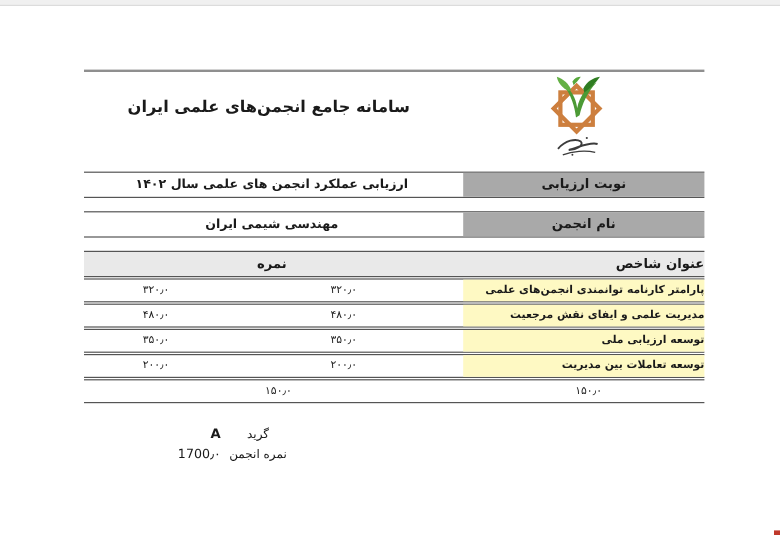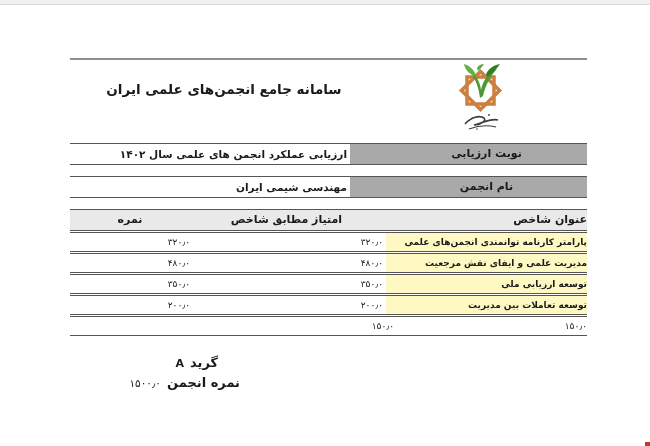--- a/index.html
+++ b/index.html
@@ -34,46 +34,46 @@
   }
   
   .info-row{
     direction:rtl;display:flex;align-items:stretch;
     height:20px;border-top:1px solid #555;border-bottom:1px solid #555;
   }
   .info-row.first{margin-top:5px;}
   .info-row.second{margin-top:11px;}
   .info-label{
     width:201px;margin-left:3px;background:#a9a9a9;
-    font-weight:bold;font-size:11px;line-height:20px;text-align:center;padding-left:36px;
+    font-weight:bold;font-size:11px;line-height:20px;text-align:center;
   }
   .info-value{
-    flex:1;font-weight:bold;font-size:10.5px;line-height:20px;text-align:right;
+    flex:1;font-weight:bold;font-size:10.5px;line-height:20px;text-align:center;
   }
   
   .itable{margin-top:11px;}
   .t-row{
     direction:rtl;display:flex;align-items:stretch;
     border-top:1px solid #555;border-bottom:1px solid #555;
   }
   .t-head{height:20px;background:#e9e9e9;}
   .t-data{height:18px;margin-top:1px;}
   .c-title{width:201px;margin-left:3px;}
   .t-head .c-title{font-weight:bold;font-size:11px;line-height:20px;}
   .t-data .c-title{background:#fef9c3;font-weight:bold;font-size:9px;line-height:18px;}
   .c-score{width:193px;text-align:center;}
   .c-grade{flex:1;text-align:center;}
   .t-head .c-score,.t-head .c-grade{font-weight:bold;font-size:11px;line-height:20px;}
-  .t-data .c-score,.t-data .c-grade{font-size:9px;line-height:18px;text-align:right;}
+  .t-data .c-score,.t-data .c-grade{font-size:9px;line-height:18px;}
   
   .summary{
     direction:rtl;margin-top:19px;margin-right:347px;
   }
   .sum-row{display:flex;gap:6px;margin-bottom:5px;align-items:baseline;}
-  .sum-label{min-width:50px;text-align:left;font-weight:bold;font-size:13px;white-space:nowrap;}
+  .sum-label{min-width:50px;text-align:center;font-weight:normal;font-size:10px;white-space:nowrap;}
   .sum-value{font-size:10.5px;}
   .sum-value.grade{font-weight:bold;font-size:11px;}
   .red-mark{
     position:absolute;right:0;bottom:0;width:5px;height:4px;background:#c0392b;
   }
 </style>
 </head>
 <body>
 
 <div class="topbar"></div>
@@ -111,21 +111,20 @@
 
   <div class="info-row second">
     <div class="info-label">نام انجمن</div>
     <div class="info-value">مهندسی شیمی ایران</div>
   </div>
 
   <div class="itable">
 
     <div class="t-row t-head">
       <div class="c-title">عنوان شاخص</div>
-      <div class="c-score">امتیاز مطابق شاخص</div>
       <div class="c-grade">نمره</div>
     </div>
 
     <div class="t-row t-data">
       <div class="c-title">پارامتر کارنامه توانمندی انجمن‌های علمی</div>
       <div class="c-score">۳۲۰٫۰</div>
       <div class="c-grade">۳۲۰٫۰</div>
     </div>
 
     <div class="t-row t-data">
@@ -153,19 +152,19 @@
 
   </div>
 
   <div class="summary">
     <div class="sum-row">
       <span class="sum-label">گرید</span>
       <span class="sum-value grade">A</span>
     </div>
     <div class="sum-row">
       <span class="sum-label">نمره انجمن</span>
-      <span class="sum-value">۱۵۰۰٫۰</span>
+      <span class="sum-value">1700٫۰</span>
     </div>
   </div>
 
 </div>
 
 <div class="red-mark"></div>
 
 </body></html>

